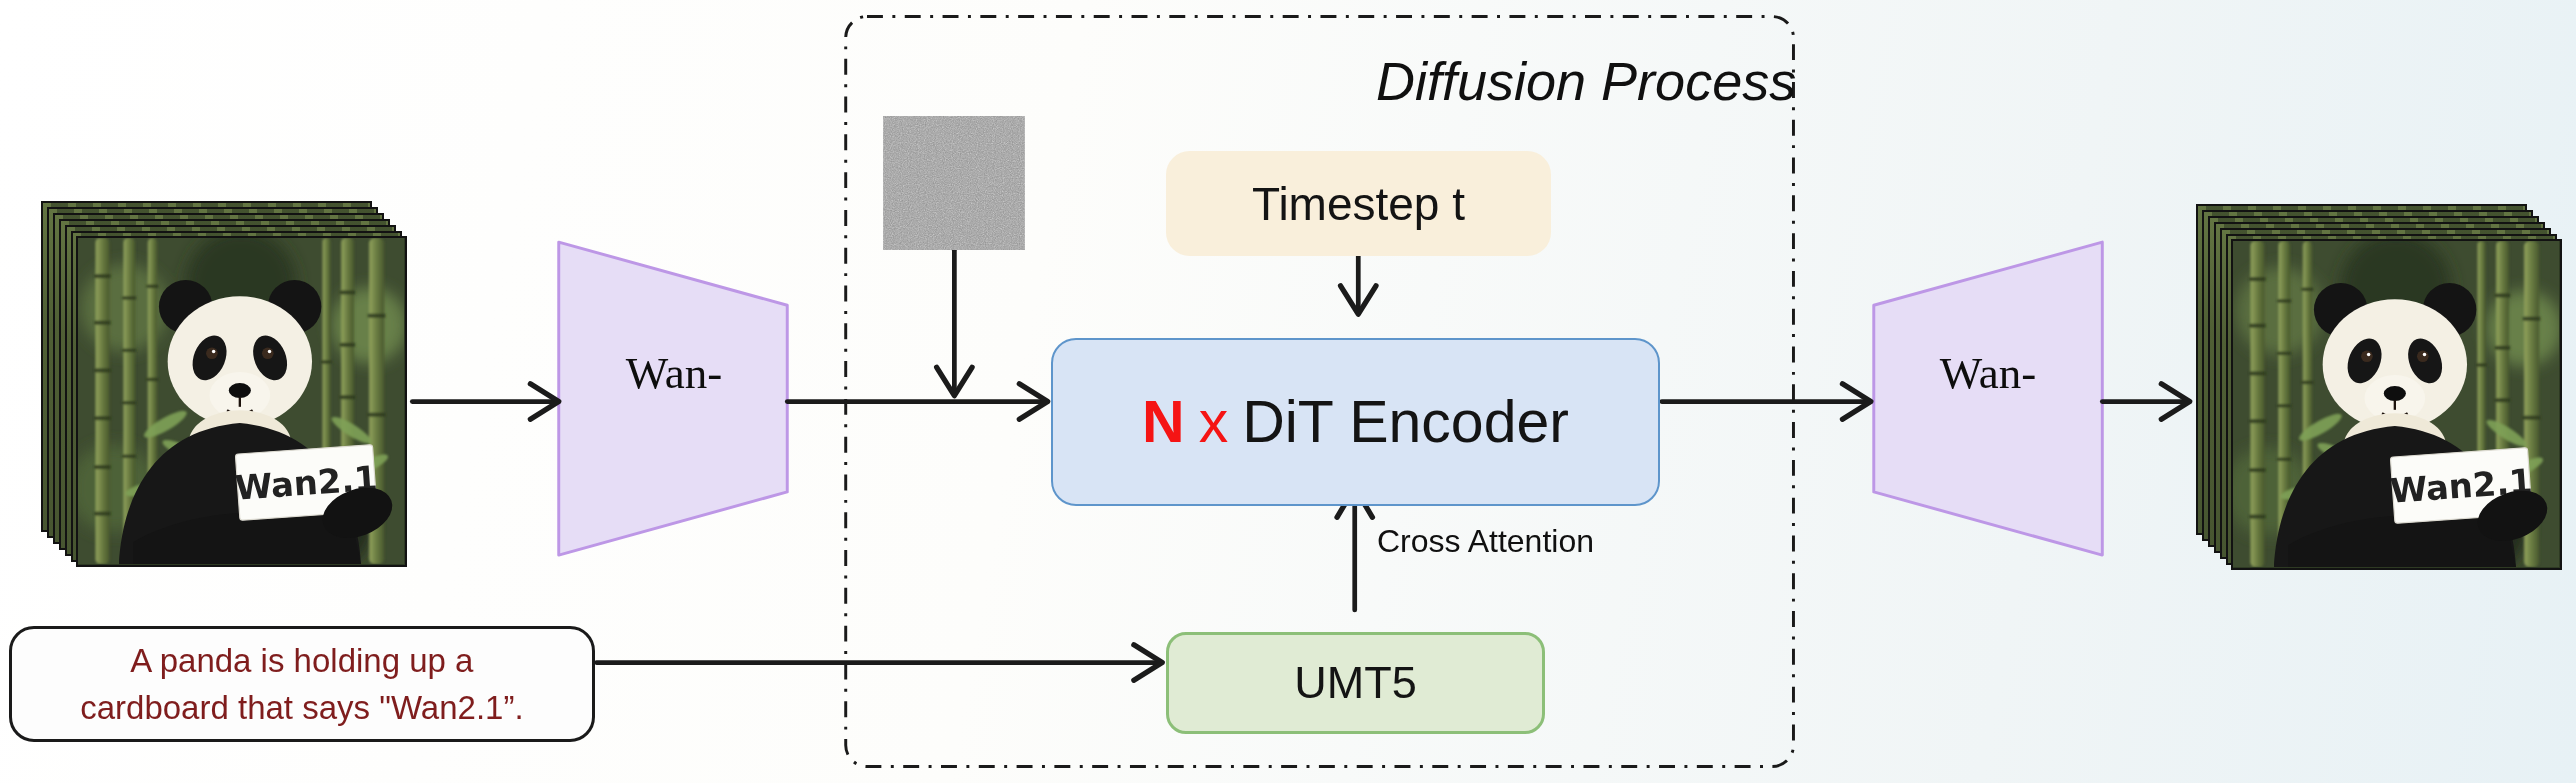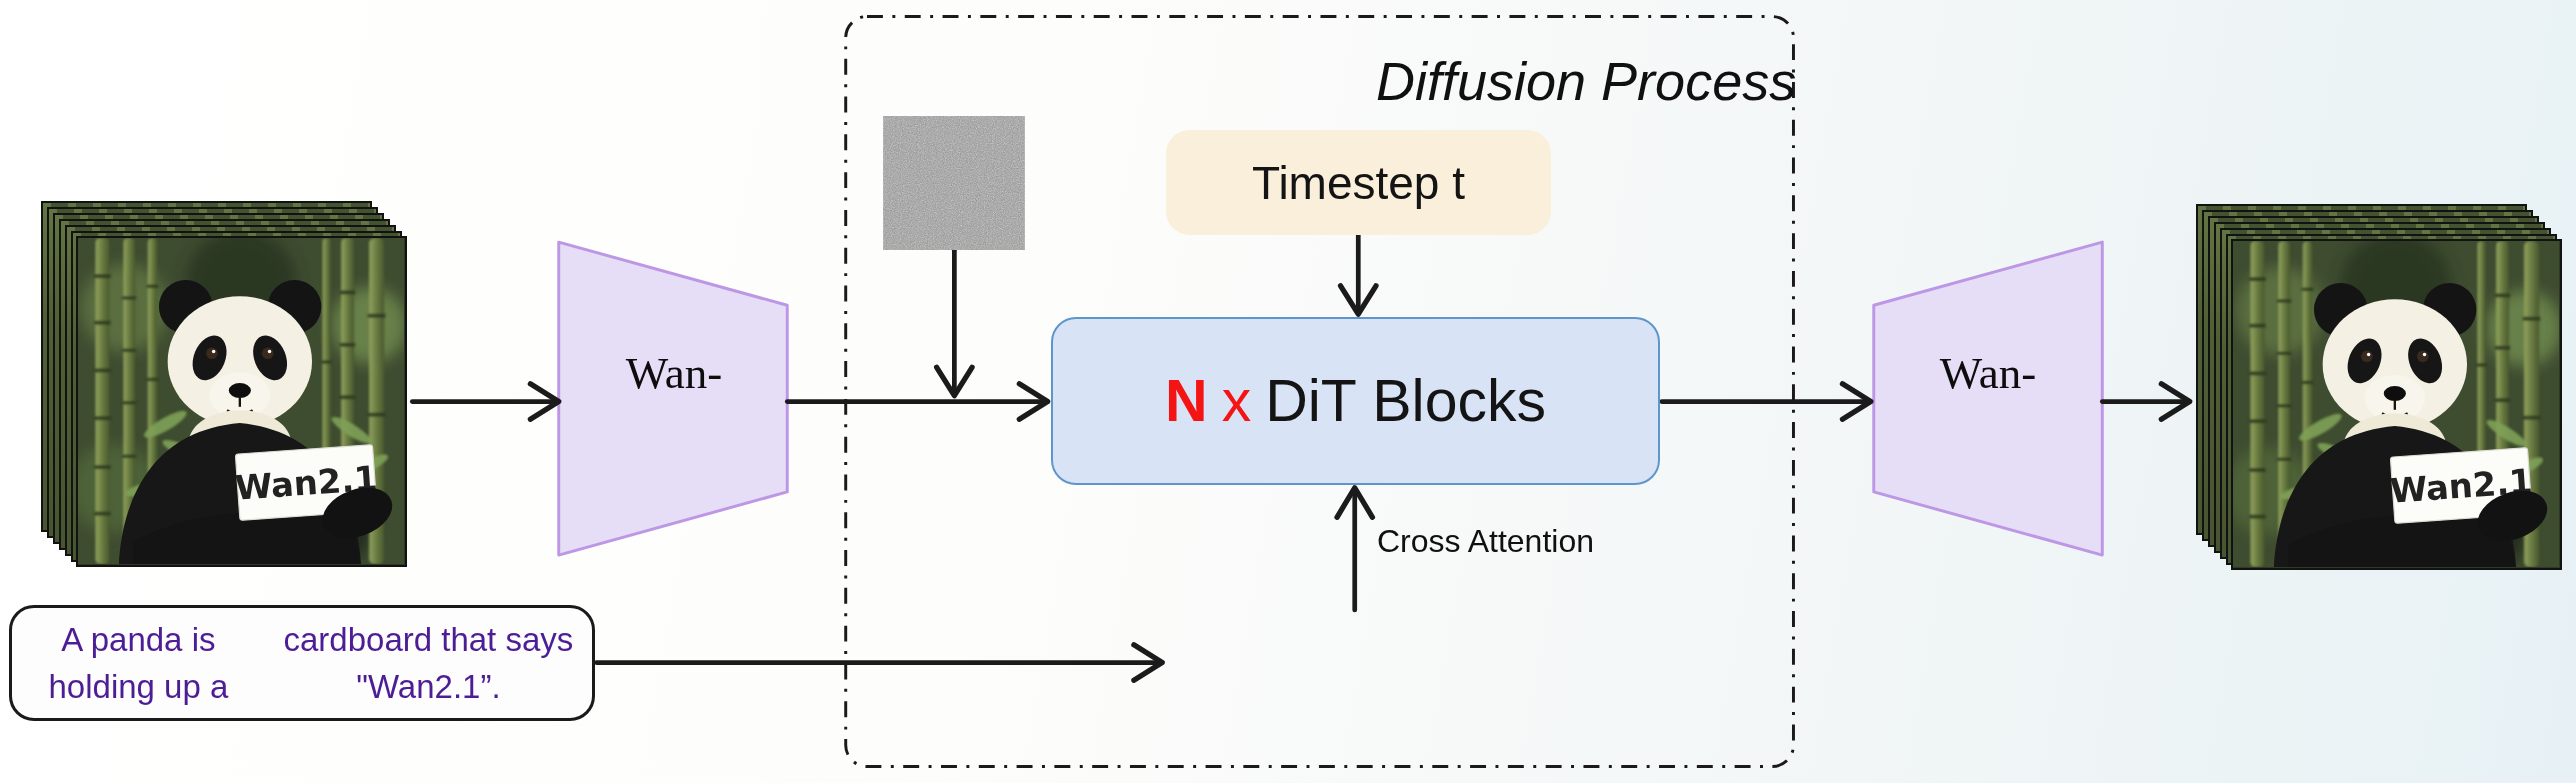--- a/index.html
+++ b/index.html
@@ -6,43 +6,43 @@
   #canvas{
     position:relative;
     width:2576px;height:783px;
     overflow:hidden;
     background:linear-gradient(100deg,#ffffff 0%,#fdfdfb 40%,#f0f5f6 78%,#e7f1f5 100%);
     font-family:"Liberation Sans",sans-serif;
     color:#111;
   }
   #shape-layer{position:absolute;left:0;top:0;width:2576px;height:783px;}
 
-  .node{position:absolute;display:flex;align-items:center;justify-content:center;box-sizing:border-box;}
+  .node{position:absolute;display:flex;align-items:center;justify-content:center;box-sizing:border-box;margin-top:21px;}
   .box-timestep{
     left:1166px;top:130px;width:385px;height:105px;
     background:#f9efdb;border-radius:23.6px;
     font-size:46px;color:#141414;
   }
   .box-dit{
     left:1051px;top:317px;width:609px;height:168px;
     background:#d8e4f5;border:2.4px solid #5e95cb;border-radius:25px;
     font-size:59px;color:#141414;white-space:nowrap;
   }
   .dit-n{color:#f51414;font-weight:bold;}
   .dit-x{color:#f51414;margin:0 14px;}
   .box-umt5{
     left:1166px;top:611px;width:379px;height:102px;
     background:#e0ebd4;border:3px solid #8cbf78;border-radius:20px;
     font-size:45px;color:#141414;
   }
   .box-prompt{
     left:8.9px;top:605px;width:586px;height:116px;
     background:#fdfdfd;border:3px solid #1a1a1a;border-radius:25px;
-    flex-direction:row;
-    font-size:33px;line-height:47px;color:#4c1d95;text-align:center;
+    flex-direction:column;
+    font-size:33px;line-height:47px;color:#7f1d1d;text-align:center;
   }
   .title-diffusion{
     position:absolute;left:1376px;top:50px;width:413px;
     text-align:center;font-size:54px;font-style:italic;color:#101010;
     white-space:nowrap;
   }
   .label-cross{
     position:absolute;left:1377px;top:515px;
     font-size:32px;color:#101010;white-space:nowrap;margin-top:8px;
   }
@@ -248,23 +248,26 @@
 
   <div class="title-diffusion">Diffusion Process</div>
 
   <div class="node box-timestep">
     <span>Timestep t</span>
   </div>
 
   <div class="node box-dit">
     <span class="dit-n">N</span>
     <span class="dit-x">x</span>
-    <span>DiT Blocks</span>
-  </div>
-
+    <span>DiT Encoder</span>
+  </div>
+
+  <div class="node box-umt5">
+    <span>UMT5</span>
+  </div>
 
   <div class="label-cross">Cross Attention</div>
 
   <div class="node box-prompt">
     <div>A panda is holding up a</div>
     <div>cardboard that says "Wan2.1”.</div>
   </div>
 
   <div class="label-vae label-encoder">
     <div>Wan-</div>

